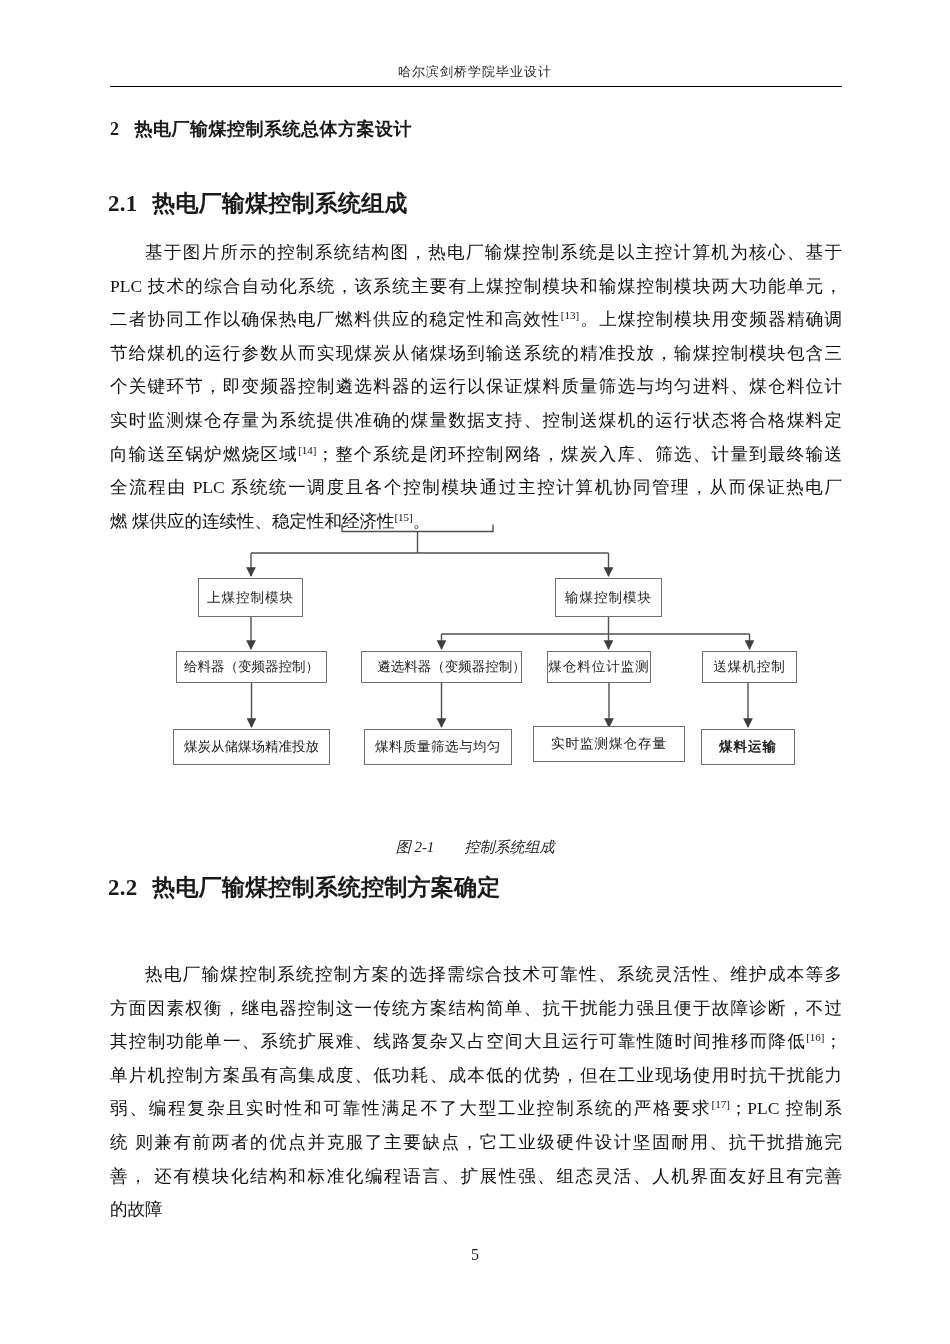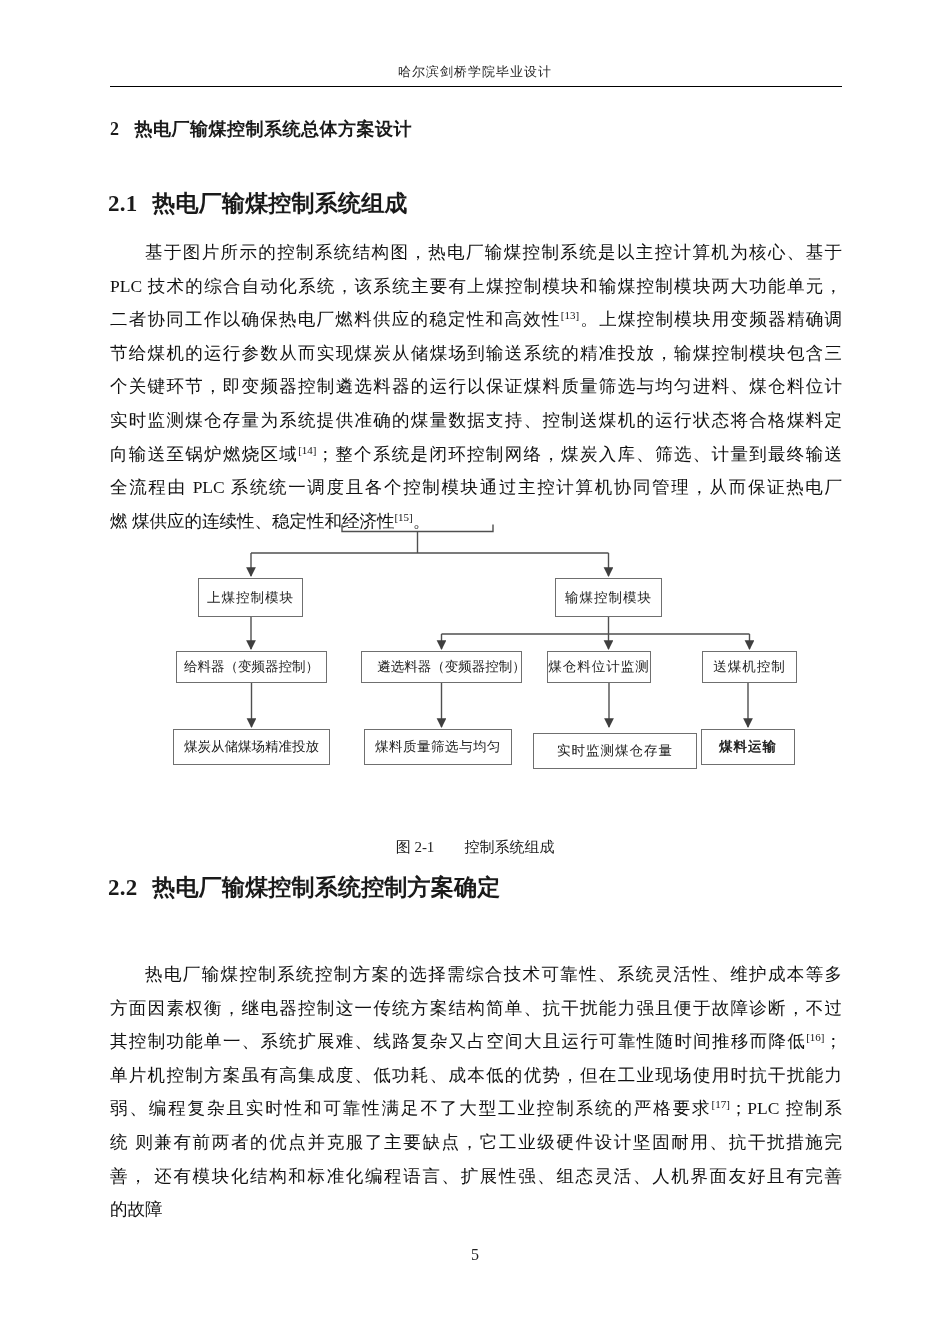--- a/index.html
+++ b/index.html
@@ -62,27 +62,27 @@
   #node-shangmei { left:198px; top:58px;  width:105px; height:39px; }
   #node-shumei   { left:555px; top:58px;  width:107px; height:39px; }
   
   #node-geiliaoqi { left:176px; top:131px; width:151px; height:32px; letter-spacing:0; }
   #node-linxuan   { left:361px; top:131px; width:161px; height:32px; letter-spacing:0;padding-left:20px; }
   #node-meicang   { left:547px; top:131px; width:104px; height:32px; }
   #node-songmeiji { left:702px; top:131px; width:95px;  height:32px; }
   
   #node-meitan   { left:173px; top:209px; width:157px; height:36px; letter-spacing:0; }
   #node-zhiliang { left:364px; top:209px; width:148px; height:36px; letter-spacing:0.5px; }
-  #node-shishi   { left:533px; top:213px; width:164px; height:36px; letter-spacing:1px; }
+  #node-shishi   { left:533px; top:206px; width:152px; height:36px; letter-spacing:1px; }
   #node-yunshu   { left:701px; top:209px; width:94px;  height:36px; letter-spacing:1px;font-weight:bold; }
   
   #figure-caption {
     position:absolute; top:838px; left:0; width:950px;
     display:flex; justify-content:center; gap:30px;
-    font-size:15px; color:#1c1c1c;
+    font-size:15px; color:#1c1c1c;font-style:italic;
   }
   
   #page-number {
     position:absolute; top:1246px; left:0; width:950px;
     text-align:center; font-size:16px; color:#222222;
   }
 </style>
 </head>
 <body>
 

